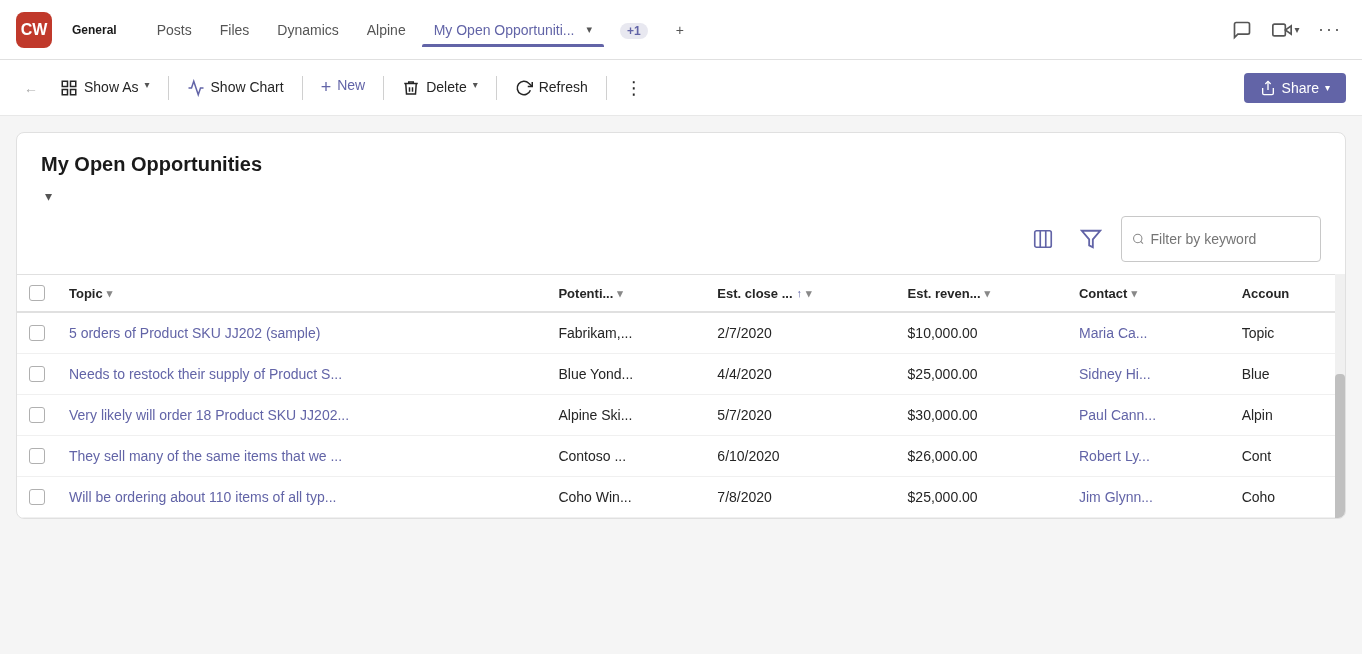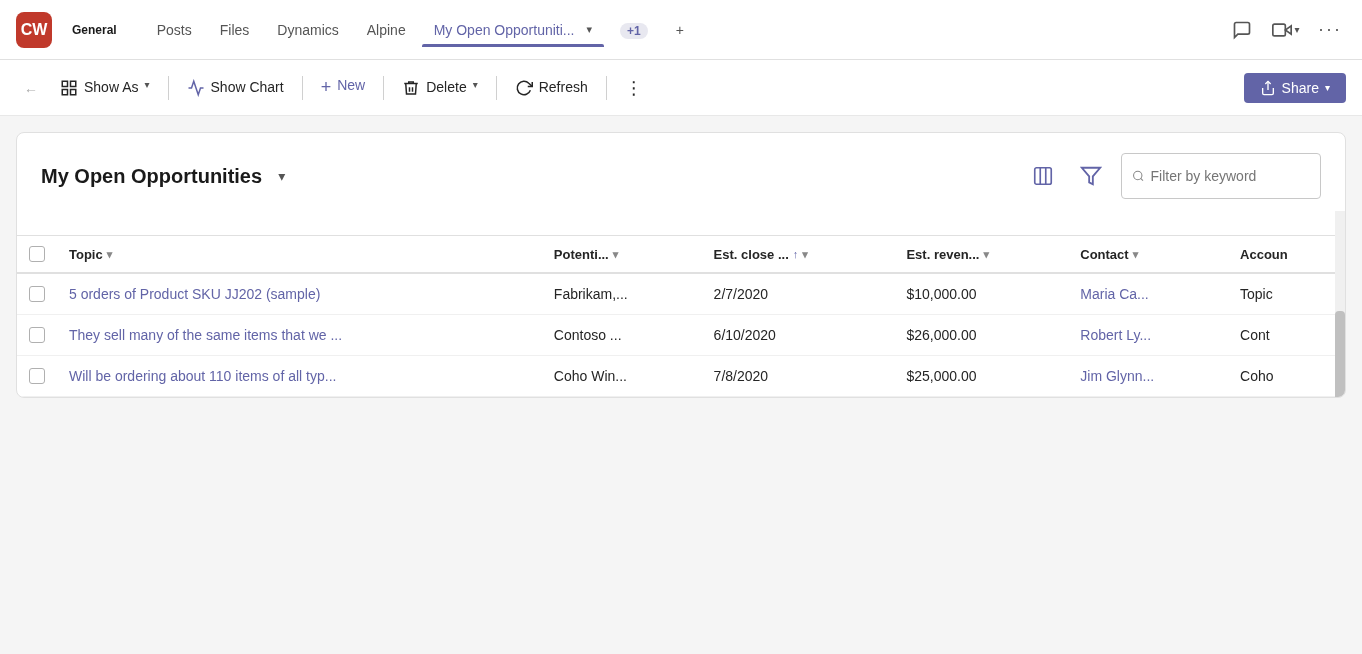--- a/index.html
+++ b/index.html
@@ -100,23 +100,23 @@
       padding: 16px;
     }
     .content-card {
       background: #fff;
       border-radius: 8px;
       border: 1px solid #e0e0e0;
       overflow: hidden;
     }
     .card-header {
       display: flex;
-      align-items: center;
       padding: 20px 24px 12px;
       gap: 12px;
+      flex-direction: column;
     }
     .card-title {
       font-size: 20px; font-weight: 700; color: #1a1a1a;
     }
     .card-title-caret { color: #555; margin-left: 4px; }
     .card-header-right {
       margin-left: auto;
       display: flex; align-items: center; gap: 12px;
     }
     .card-icon-btn {
@@ -134,21 +134,20 @@
     }
     .filter-input input {
       border: none; outline: none; font-size: 14px;
       color: #aaa; width: 100%;
     }
 
     
     .table-container {
       width: 100%;
       overflow-x: auto;
-      margin-top: 24px;
     }
     table {
       width: 100%;
       border-collapse: collapse;
     }
     thead tr {
       border-top: 1px solid #e0e0e0;
       border-bottom: 2px solid #e0e0e0;
     }
     th {
@@ -393,20 +392,42 @@
           <tr>
     <td class="checkbox-cell">
       <div class="checkbox"></div>
     </td>
     <td class="link-cell">5 orders of Product SKU JJ202 (sample)</td>
     <td>Fabrikam,...</td>
     <td>2/7/2020</td>
     <td>$10,000.00</td>
     <td class="link-cell">Maria Ca...</td>
     <td>Topic</td>
+  </tr>
+              <tr>
+    <td class="checkbox-cell">
+      <div class="checkbox"></div>
+    </td>
+    <td class="link-cell">Needs to restock their supply of Product S...</td>
+    <td>Blue Yond...</td>
+    <td>4/4/2020</td>
+    <td>$25,000.00</td>
+    <td class="link-cell">Sidney Hi...</td>
+    <td>Blue</td>
+  </tr>
+              <tr>
+    <td class="checkbox-cell">
+      <div class="checkbox"></div>
+    </td>
+    <td class="link-cell">Very likely will order 18 Product SKU JJ202...</td>
+    <td>Alpine Ski...</td>
+    <td>5/7/2020</td>
+    <td>$30,000.00</td>
+    <td class="link-cell">Paul Cann...</td>
+    <td>Alpin</td>
   </tr>
               <tr>
     <td class="checkbox-cell">
       <div class="checkbox"></div>
     </td>
     <td class="link-cell">They sell many of the same items that we ...</td>
     <td>Contoso ...</td>
     <td>6/10/2020</td>
     <td>$26,000.00</td>
     <td class="link-cell">Robert Ly...</td>

